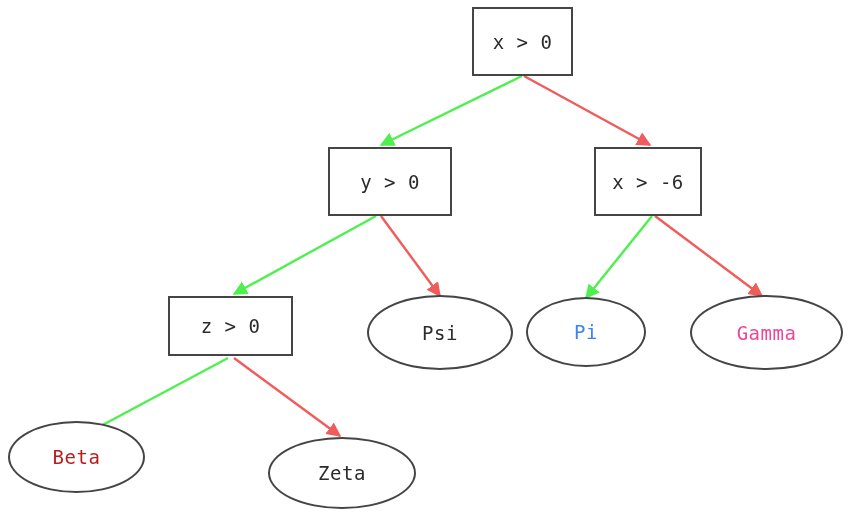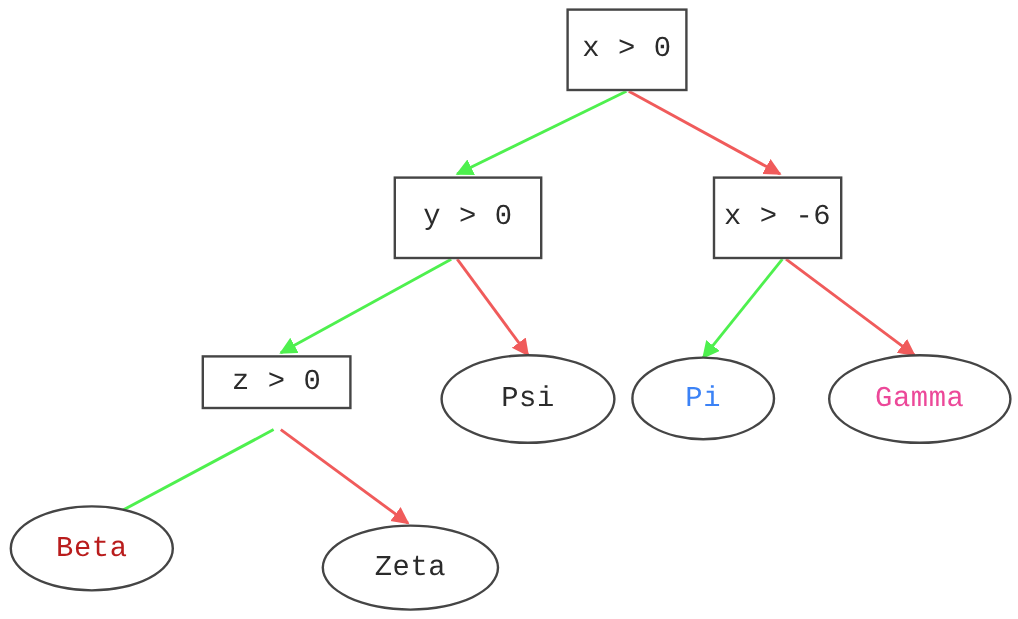--- a/index.html
+++ b/index.html
@@ -22,26 +22,25 @@
     width: 848px;
     height: 516px;
   }
   .node {
     position: absolute;
     display: flex;
     align-items: center;
     justify-content: center;
     box-sizing: border-box;
     color: #2b2b2b;
-    font-size: 24px;
+    font-size: 19px;
     letter-spacing: 0.5px;
     white-space: nowrap;
     z-index: 2;
     background: #ffffff;
-    font-family: Liberation Mono, monospace;
   }
   .node.decision {
     border: 2px solid #454545;
     border-radius: 0;
   }
   .node.leaf {
     border: 2px solid #ef4444;
     border-radius: 50%;
   }
   .node-label {
@@ -77,21 +76,21 @@
   <div id="node-layer">
       <div class="node decision" style="left: 472px; top: 7px; width: 101px; height: 69px; border-color: rgb(69, 69, 69); color: rgb(43, 43, 43);">
         <span class="node-label">x &gt; 0</span>
       </div>
       <div class="node decision" style="left: 328px; top: 147px; width: 124px; height: 69px; border-color: rgb(69, 69, 69); color: rgb(43, 43, 43);">
         <span class="node-label">y &gt; 0</span>
       </div>
       <div class="node decision" style="left: 594px; top: 147px; width: 108px; height: 69px; border-color: rgb(69, 69, 69); color: rgb(43, 43, 43);">
         <span class="node-label">x &gt; -6</span>
       </div>
-      <div class="node decision" style="left: 168px; top: 296px; width: 125px; height: 45px; border-color: rgb(69, 69, 69); color: rgb(43, 43, 43);">
+      <div class="node decision" style="left: 168px; top: 296px; width: 125px; height: 60px; border-color: rgb(69, 69, 69); color: rgb(43, 43, 43);">
         <span class="node-label">z &gt; 0</span>
       </div>
       <div class="node leaf" style="left: 367px; top: 295px; width: 146px; height: 75px; border-color: rgb(69, 69, 69); color: rgb(43, 43, 43);">
         <span class="node-label">Psi</span>
       </div>
       <div class="node leaf" style="left: 526px; top: 297px; width: 120px; height: 70px; border-color: rgb(69, 69, 69); color: #3b82f6;">
         <span class="node-label">Pi</span>
       </div>
       <div class="node leaf" style="left: 690px; top: 295px; width: 153px; height: 75px; border-color: rgb(69, 69, 69); color: #ec4899;">
         <span class="node-label">Gamma</span>

